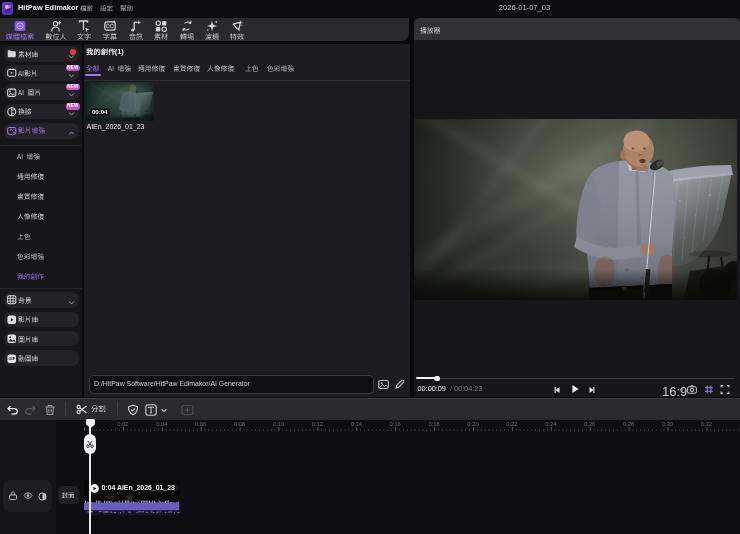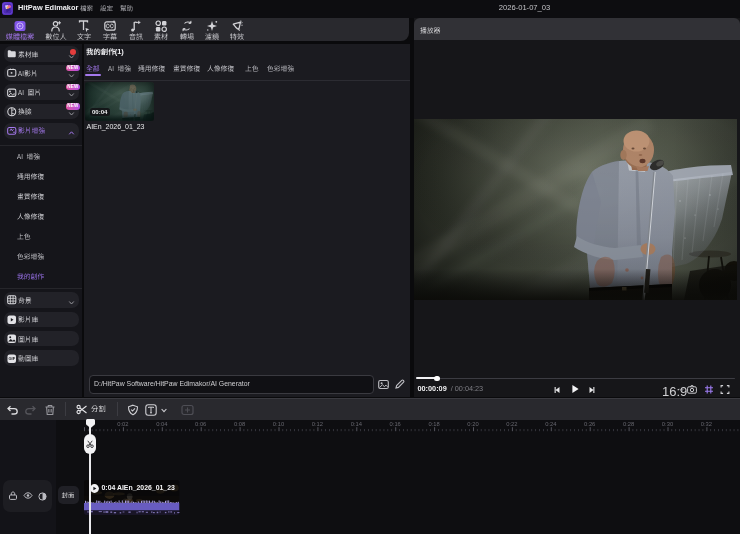--- a/index.html
+++ b/index.html
@@ -644,21 +644,21 @@
 </g>
 <rect width="323" height="181" fill="url(#vvig)"></rect>
 <rect y="150" width="323" height="31" fill="url(#vbot)"></rect>
 </svg>
       </div>
     </div>
     <div style="position:absolute;left:416px;top:377.6px;width:319px;height:1.6px;background:#3c3c42;border-radius:1px;"></div>
     <div style="position:absolute;left:416px;top:377.3px;width:21px;height:2.2px;background:#f2f2f4;border-radius:1px;"></div>
     <div style="position:absolute;left:434.3px;top:375.6px;width:5.6px;height:5.6px;background:#ffffff;border-radius:50%;"></div>
     <div style="position:absolute;left:417.5px;top:385px;display:flex;align-items:flex-start;">
-      <span style="font-size:7.3px;color:#f0f0f2;font-weight:bold">00:00:09</span>
+      <span style="font-size:7.3px;color:#f0f0f2;font-weight:normal">00:00:09</span>
       <span style="font-size:7.3px;color:#7e7e84;margin-left:4px">/ 00:04:23</span>
     </div>
     <div style="position:absolute;left:557px;top:385.5px;transform:translateX(-50%);display:flex;align-items:flex-start;">
       <svg width="8" height="8" viewBox="0 0 8 8" style="display:block;overflow:visible;">
         <path d="M6.5 1 L2.5 4 L6.5 7 Z" fill="#e8e8ea"></path>
         <rect x="1.6" y="1" width="1.1" height="6" fill="#e8e8ea"></rect>
       </svg>
     </div>
     <div style="position:absolute;left:574.5px;top:384px;transform:translateX(-50%);display:flex;align-items:flex-start;">
       <svg width="10" height="10" viewBox="0 0 10 10" style="display:block;overflow:visible;">

